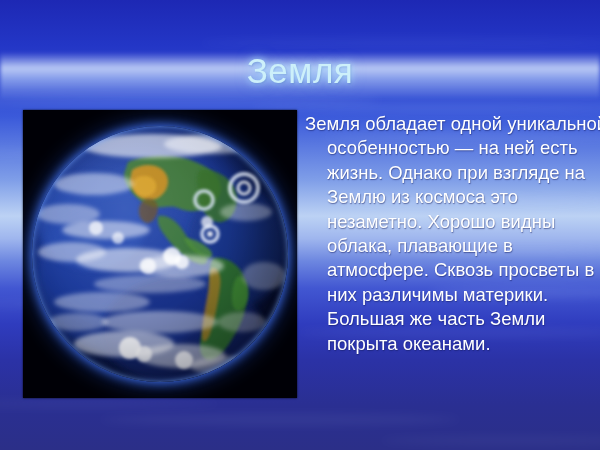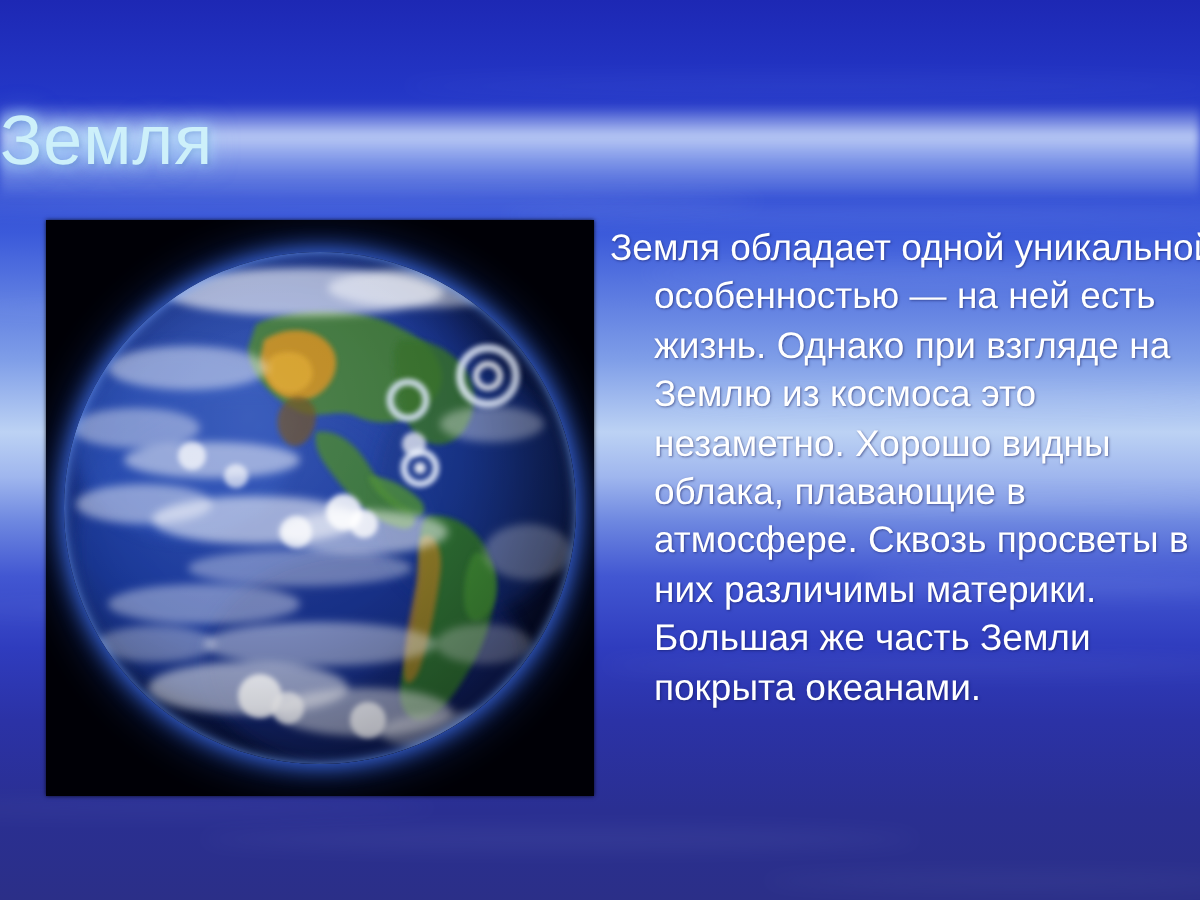--- a/index.html
+++ b/index.html
@@ -66,20 +66,21 @@
   .s10{ left: 100px; top: 414px; width: 360px; height: 11px; opacity: .20; }
   .s11{ left: 380px; top: 436px; width: 260px; height: 9px;  opacity: .16; }
   .s12{ left: -60px; top: 400px; width: 280px; height: 8px;  opacity: .16; }
   .s13{ left: 200px; top: 38px;  width: 420px; height: 10px; opacity: .16; }
 
   
   .title {
     position: absolute;
     left: 0; right: 0;
     top: 50px;
+    text-align: center;
     font-size: 35px;
     line-height: 42px;
     color: #cdf0fa;
     text-shadow: 0 0 7px rgba(180,230,255,0.95),
                  0 0 14px rgba(140,200,255,0.55),
                  1px 1px 2px rgba(40,80,160,0.35);
     letter-spacing: 0.5px;
     white-space: nowrap;
   }
 

